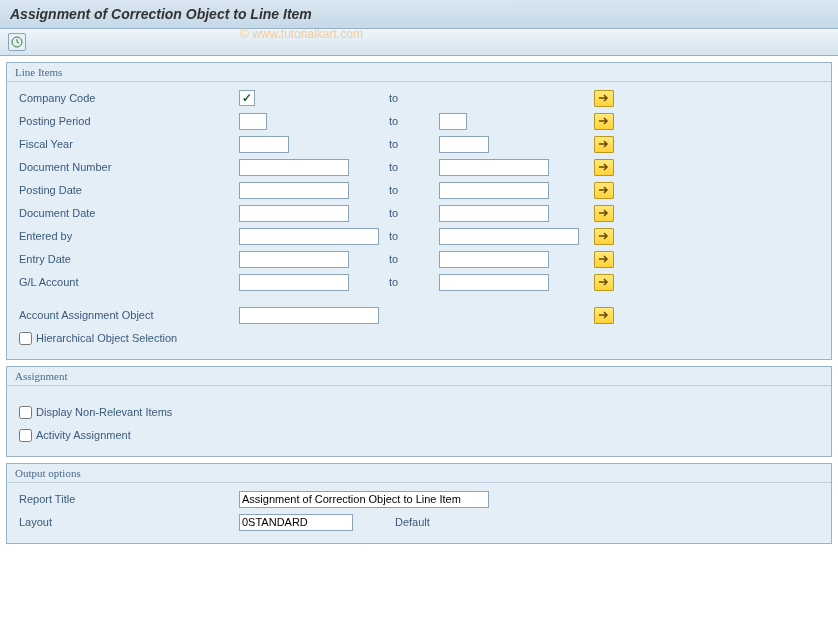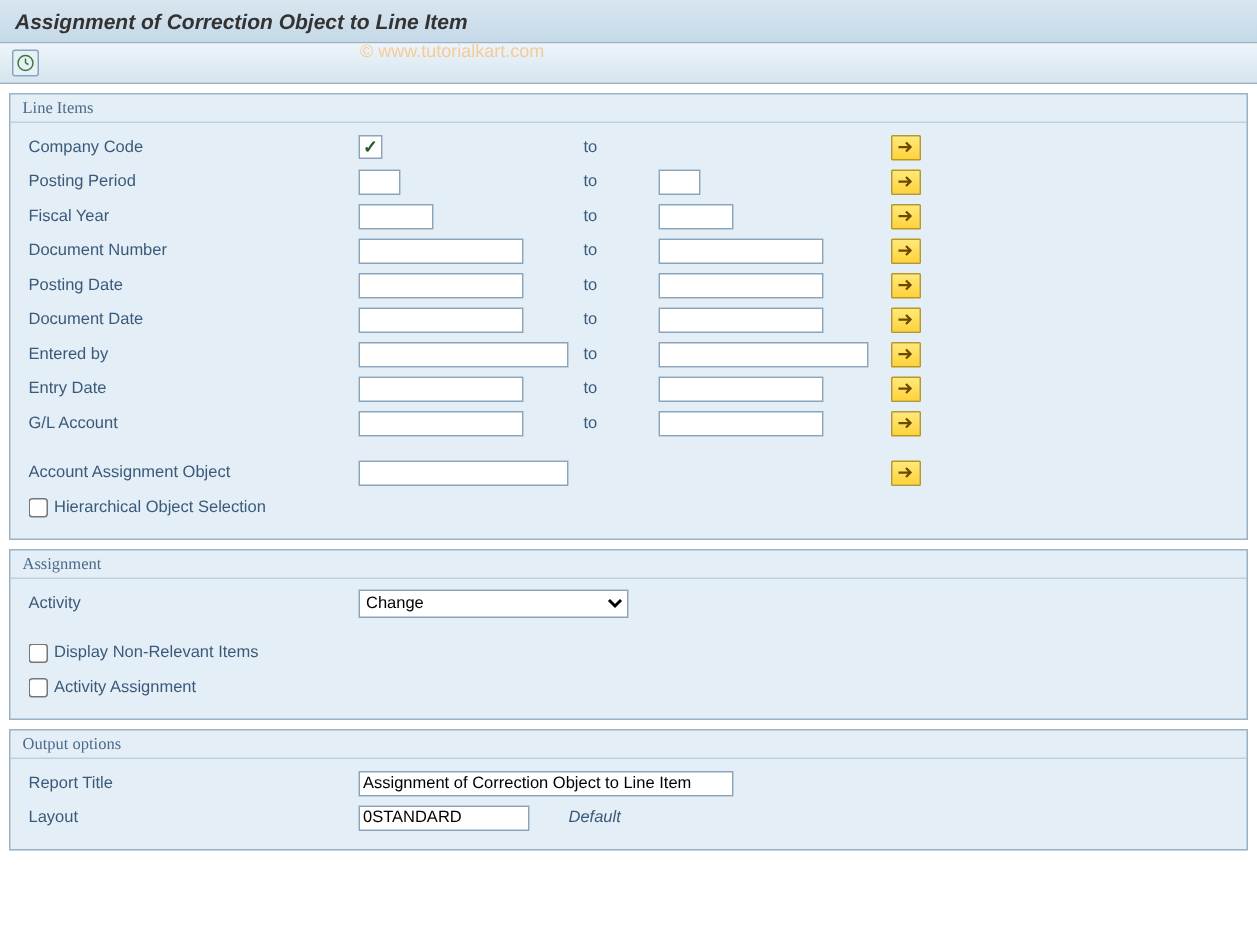--- a/index.html
+++ b/index.html
@@ -170,21 +170,21 @@
       width: 180px;
     }
     .spacer-row { height: 10px; }
     .output-row {
       display: flex;
       align-items: center;
       margin-bottom: 3px;
       height: 20px;
     }
     .output-label { width: 220px; color: #3a5a7a; }
-    .output-default { margin-left: 26px; color: #3a5a7a; font-style: italic; }
+    .output-default { margin-left: 42px; color: #3a5a7a; }
   </style>
 </head>
 <body>
 
 <div class="title-bar">
   <h1>Assignment of Correction Object to Line Item</h1>
 </div>
 
 <div class="toolbar">
   <div class="exec-btn">
@@ -385,26 +385,20 @@
         <input type="checkbox" class="cb" style="">
         <label>Hierarchical Object Selection</label>
       </div>
 
     </div>
   </div>
 
   <div class="group-box">
     <div class="group-title">Assignment</div>
     <div class="group-body">
-      <div class="form-row">
-        <div class="label-col">Activity</div>
-        <select>
-          <option>Change</option>
-        </select>
-      </div>
       <div class="spacer-row"></div>
       <div class="checkbox-row">
         <input type="checkbox" class="cb" style="">
         <label>Display Non-Relevant Items</label>
       </div>
       <div class="checkbox-row">
         <input type="checkbox" class="cb" style="">
         <label>Activity Assignment</label>
       </div>
     </div>

